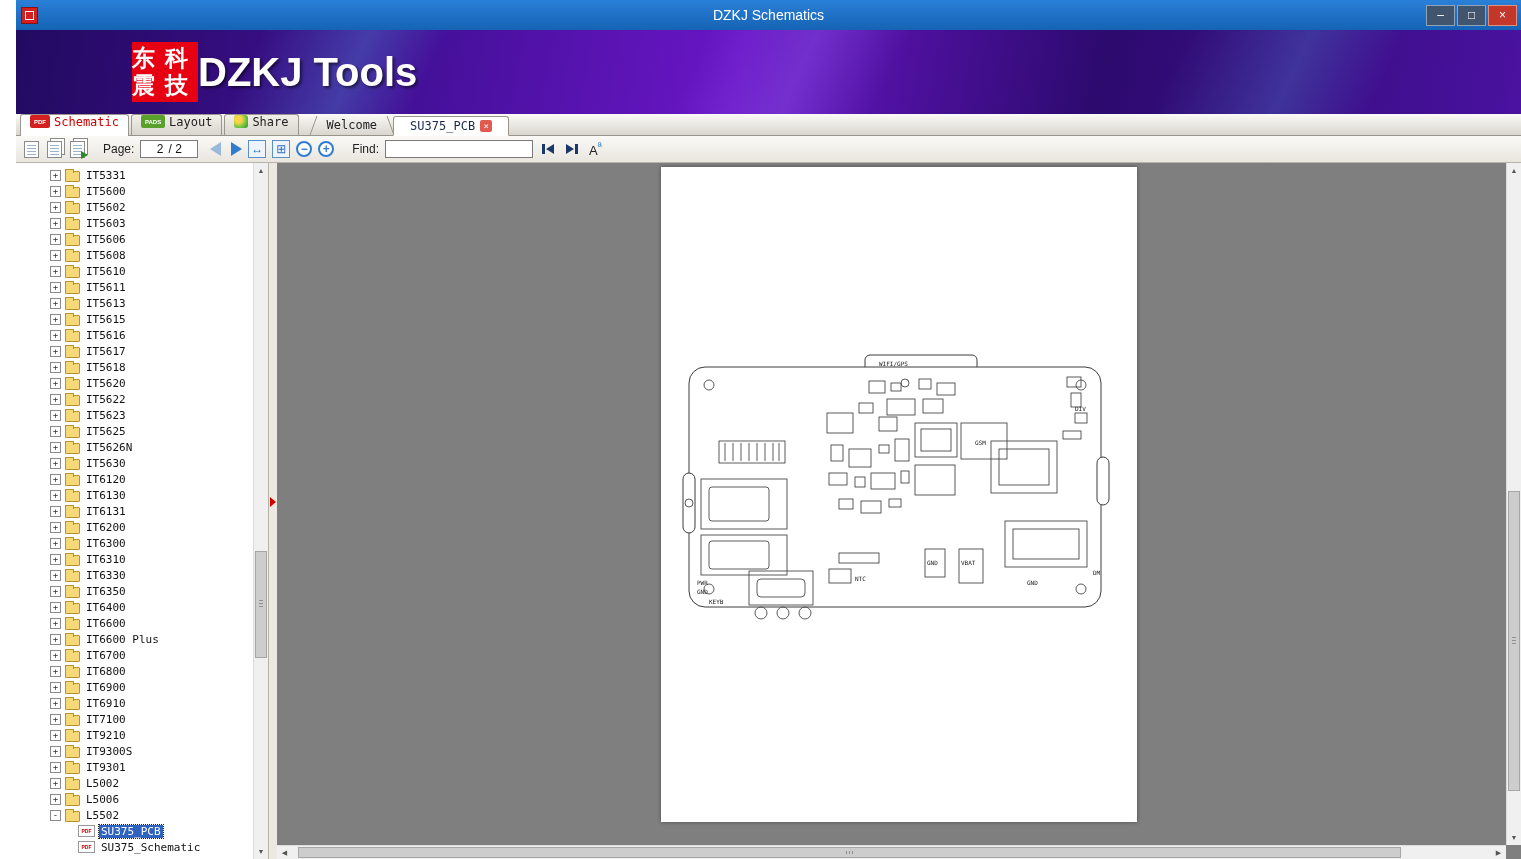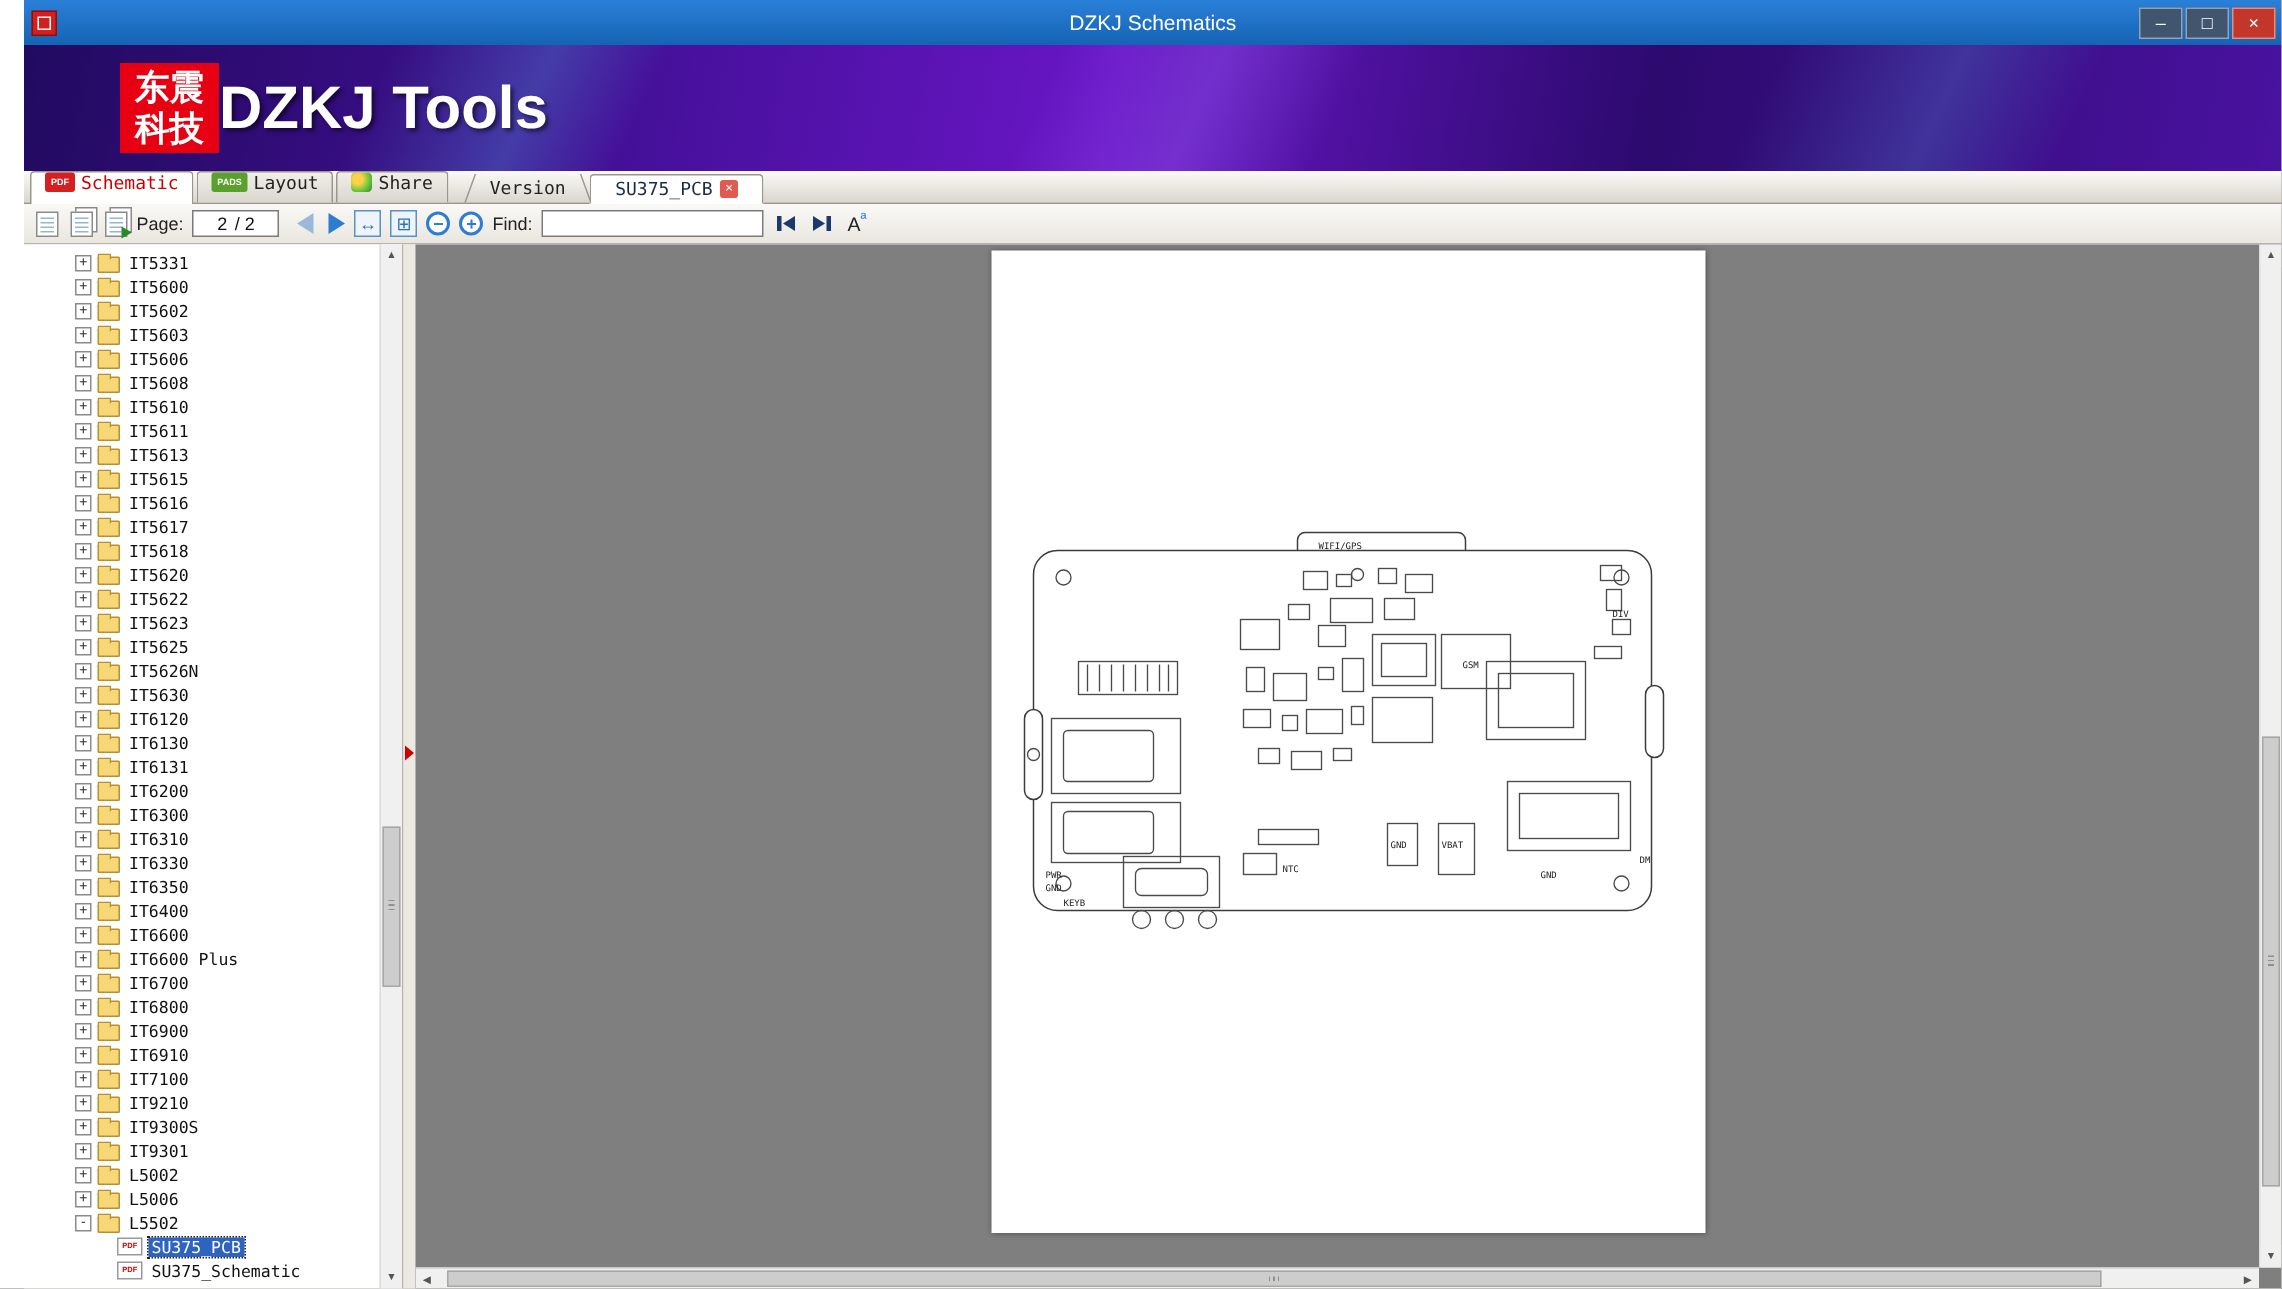--- a/index.html
+++ b/index.html
@@ -22,22 +22,22 @@
 
   
   .banner { height:84px; flex:0 0 auto; position:relative; overflow:hidden;
     display:flex; align-items:center;
     background:linear-gradient(100deg,#220a60 0%,#45109a 28%,#6a16c6 48%,#2c0a6e 72%,#4a12a0 100%); }
   .banner::before { content:""; position:absolute; inset:0; pointer-events:none;
     background:linear-gradient(115deg,
       transparent 16%, rgba(90,220,255,.22) 23%, transparent 28%,
       transparent 45%, rgba(160,110,255,.30) 52%, transparent 58%,
       transparent 76%, rgba(90,220,255,.18) 84%, transparent 90%); }
-  .logo { width:66px; height:60px; margin-left:64px; background:#e60012; color:#fff;
-    font-weight:bold; font-size:23px; line-height:1.18; display:flex; flex-direction:column;
+  .logo { width:66px; height:60px; margin-left:116px; background:#e60012; color:#fff;
+    font-weight:bold; font-size:23px; line-height:1.18; display:flex; flex-direction:row;
     align-items:center; justify-content:center; z-index:1; }
   .app-name { color:#fff; font-size:40px; font-weight:bold; 
     text-shadow:2px 2px 3px rgba(0,0,0,.55); z-index:1; }
   .tagline { margin-left:auto; margin-right:112px; color:#fff; font-size:29px; font-weight:bold;
     text-shadow:2px 2px 3px rgba(0,0,0,.55); z-index:1; }
 
   
   .tabstrip { height:22px; flex:0 0 auto; background:linear-gradient(#fbfaf7,#d9d6ce);
     border-bottom:1px solid #99958c; display:flex; align-items:flex-end; padding-left:4px; }
   .tool-tab { height:21px; display:flex; gap:4px; padding:0 9px;
@@ -69,21 +69,21 @@
   
   .toolbar { height:27px; flex:0 0 auto; background:linear-gradient(#faf9f6,#e9e6df);
     border-bottom:1px solid #b7b4ab; display:flex; align-items:center; padding:0 8px; gap:6px; }
   .tb-doc { width:15px; height:17px; background:#fff; border:1px solid #8a8a8a; position:relative; }
   .tb-doc::after { content:""; position:absolute; left:2px; right:2px; top:3px; height:1px;
     background:#9ab4d0; box-shadow:0 3px 0 #9ab4d0, 0 6px 0 #9ab4d0, 0 9px 0 #9ab4d0; }
   .tb-doc.stack { box-shadow:3px -3px 0 -1px #fff, 3px -3px 0 0 #8a8a8a; margin-left:2px; }
   .tb-doc.export::before { content:""; position:absolute; right:-4px; bottom:-2px; width:0; height:0;
     border-top:4px solid transparent; border-bottom:4px solid transparent;
     border-left:7px solid #2a8a2a; z-index:2; }
-  .tb-label { font-size:12px; color:#222; margin-left:0; }
+  .tb-label { font-size:12px; color:#222; margin-left:12px; }
   .page-box { width:58px; height:18px; background:#fff; border:1px solid #7a7a7a;
     display:flex; align-items:center; justify-content:center; gap:5px; font-size:12px; color:#111; }
   .tri { width:0; height:0; cursor:pointer; }
   .tri.back { border-top:7px solid transparent; border-bottom:7px solid transparent;
     border-right:11px solid #9ab8d9; margin-left:6px; }
   .tri.fwd { border-top:7px solid transparent; border-bottom:7px solid transparent;
     border-left:11px solid #2f7cd0; margin-left:4px; }
   .fit-icon { width:18px; height:18px; border:1px solid #5a8fc8; background:#eef4fb; color:#2f6fba;
     font-size:12px; line-height:16px; text-align:center; cursor:pointer; }
   .circle-icon { width:16px; height:16px; border-radius:50%; border:2px solid #2f7cd0; color:#2f7cd0;
@@ -189,21 +189,21 @@
     <div class="tool-tab">
       <span class="pads-tab-icon">PADS</span>
       <span>Layout</span>
     </div>
     <div class="tool-tab">
       <span class="share-tab-icon"></span>
       <span>Share</span>
     </div>
     <div class="doc-tabs">
       <div class="doc-tab plain">
-        <span>Version</span>
+        <span>Welcome</span>
       </div>
       <div class="doc-tab active">
         <span>SU375_PCB</span>
         <span class="tab-close">×</span>
       </div>
     </div>
   </div>
 
   <div class="toolbar">
     <div class="tb-doc"></div>

